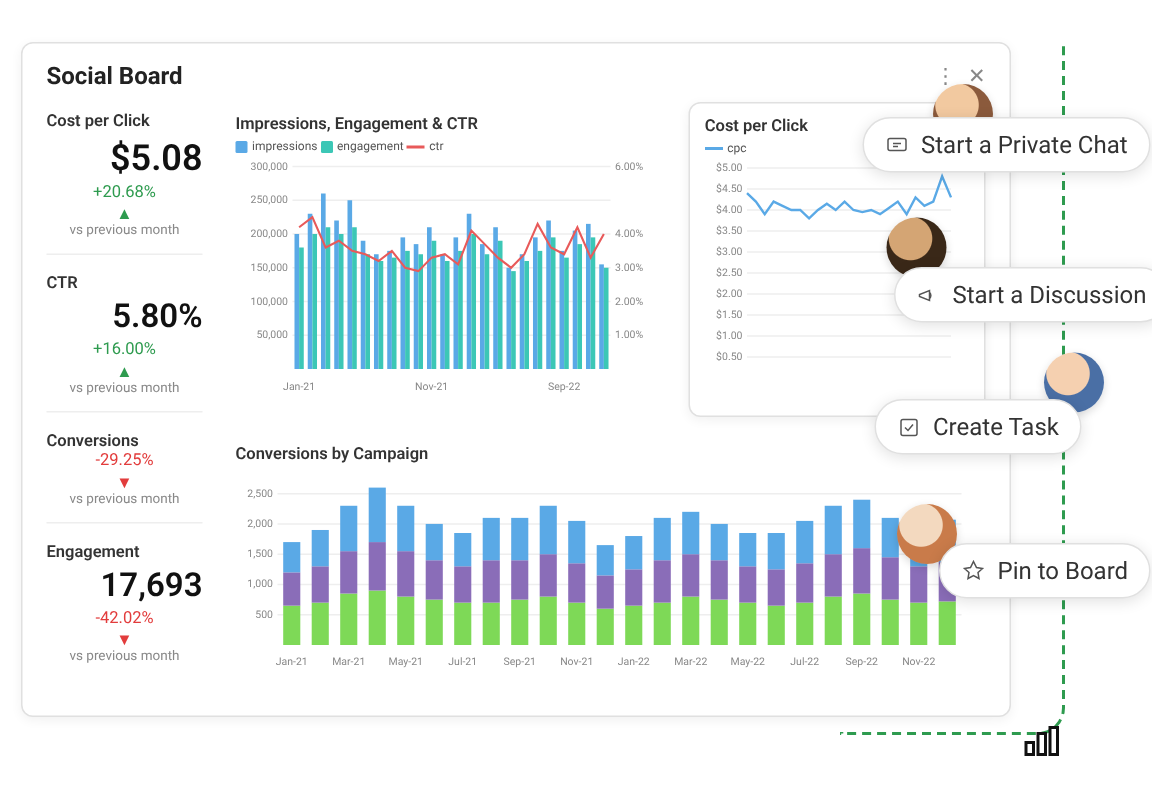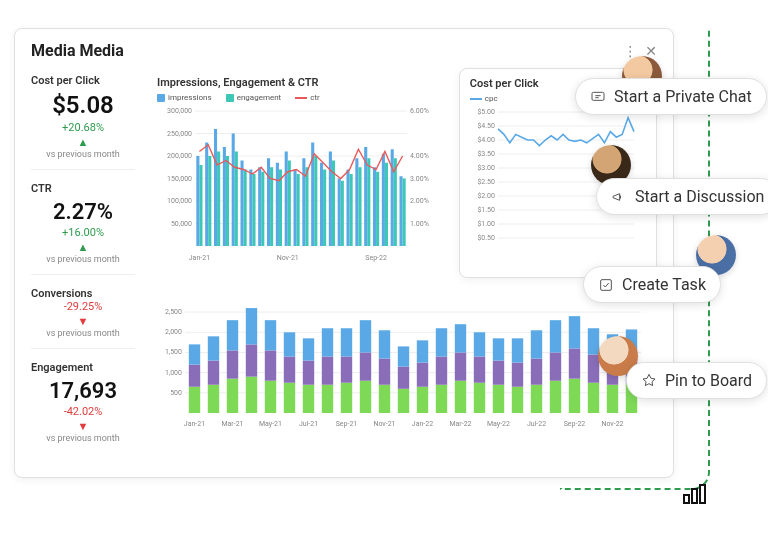--- a/index.html
+++ b/index.html
@@ -8,70 +8,70 @@
 .dashboard { position: absolute; left: 14px; top: 28px; width: 660px; height: 450px; padding: 12px 16px; }
 .dash-header { display: flex; justify-content: space-between; align-items: center; margin-bottom: 8px; }
 .dash-title { font-size: 16px; font-weight: 700; color: #222; }
 .dash-actions { display: flex; gap: 8px; align-items: center; }
 .dash-actions span { color: #888; cursor: pointer; font-size: 14px; }
 .dash-body { display: flex; gap: 12px; height: 400px; }
 .metrics-col { width: 124px; display: flex; flex-direction: column; gap: 6px; }
 .metric-block { border-bottom: 1px solid #eee; padding: 6px 0 10px 0; }
 .metric-block:last-child { border-bottom: none; }
 .metric-label { font-size: 11px; font-weight: 600; color: #333; }
-.metric-value { font-size: 22px; font-weight: 600; color: #111; text-align: center; margin: 4px 0 2px 0; }
+.metric-value { font-size: 22px; font-weight: 600; color: #111; text-align: right; margin: 4px 0 2px 0; }
 .metric-value.big { font-size: 24px; }
 .metric-delta { font-size: 11px; text-align: center; display: flex; align-items: center; justify-content: center; gap: 2px; flex-direction: column; }
 .metric-delta.up { color: #2e9b4f; }
 .metric-delta.down { color: #e23c3c; text-align: center; }
 .metric-sub { font-size: 9px; color: #888; text-align: center; }
 .charts-col { flex: 1; display: flex; flex-direction: column; gap: 10px; }
 .charts-row { display: flex; gap: 10px; height: 210px; }
 .chart-box { padding: 8px 10px; }
 .chart-title { font-size: 11px; font-weight: 600; color: #333; margin-bottom: 4px; }
-.legend { display: flex; gap: 14px; font-size: 8px; color: #555; margin-bottom: 4px; align-items: flex-start; }
+.legend { display: flex; gap: 2px; font-size: 8px; color: #555; margin-bottom: 4px; align-items: flex-start; }
 .legend-item { display: flex; align-items: center; gap: 3px; }
 .legend-sw { width: 8px; height: 8px; border-radius: 1px; }
 .legend-line { width: 12px; height: 2px; }
 svg { display: block; }
 .axis-label { font-size: 7px; fill: #888; }
 .float-btn { position: absolute; background: #fff; border: 1px solid #e0e0e0; border-radius: 22px; padding: 8px 14px; display: flex; align-items: center; gap: 8px; font-size: 16px; color: #333; box-shadow: 0 2px 10px rgba(0,0,0,0.12); white-space: nowrap; }
 .float-btn svg { width: 16px; height: 16px; stroke: #555; fill: none; stroke-width: 1.5; }
 .avatar { position: absolute; width: 40px; height: 40px; border-radius: 50%; background: #ccc; box-shadow: 0 2px 6px rgba(0,0,0,0.15); }
 .dashed-br { position: absolute; border: 2px dashed #2e9b4f; border-left: none; border-top: none; border-bottom-right-radius: 18px; }
 .chart-icon-corner { position: absolute; right: 60px; bottom: 28px; }
 </style>
 </head>
 <body>
 
 <div class="dashed-br" style="left:560px; top:30px; width:150px; height:460px;"></div>
 
 <div class="card dashboard">
   <div class="dash-header">
-    <div class="dash-title">Media Media</div>
+    <div class="dash-title">Social Board</div>
     <div class="dash-actions">
       <span>⋮</span>
       <span>✕</span>
     </div>
   </div>
   <div class="dash-body">
 
     <div class="metrics-col">
       <div class="metric-block">
         <div class="metric-label">Cost per Click</div>
         <div class="metric-value big">$5.08</div>
         <div class="metric-delta up">
             <span>+20.68%</span>
             <span>▲</span>
           </div>
         <div class="metric-sub">vs previous month</div>
       </div>
       <div class="metric-block">
         <div class="metric-label">CTR</div>
-        <div class="metric-value">2.27%</div>
+        <div class="metric-value">5.80%</div>
         <div class="metric-delta up">
             <span>+16.00%</span>
             <span>▲</span>
           </div>
         <div class="metric-sub">vs previous month</div>
       </div>
       <div class="metric-block">
         <div class="metric-label">Conversions</div>
         <div class="metric-delta down">
             <span>-29.25%</span>
@@ -210,20 +210,21 @@
               <line x1="28" x2="164" y1="19" y2="19" stroke="#eee"></line>
               <text x="25" y="21" class="axis-label" text-anchor="end">$4.50</text>
               <line x1="28" x2="164" y1="5" y2="5" stroke="#eee"></line>
               <text x="25" y="7" class="axis-label" text-anchor="end">$5.00</text>
               <path d="M28 21.799999999999983L33.91304347826087 27.39999999999999L39.826086956521735 35.8L45.73913043478261 27.39999999999999L51.65217391304348 30.200000000000003L57.565217391304344 33L63.47826086956522 33L69.3913043478261 38.599999999999994L75.30434782608695 33L81.21739130434783 28.799999999999983L87.13043478260869 33L93.04347826086956 27.39999999999999L98.95652173913044 33L104.8695652173913 34.39999999999999L110.78260869565219 33L116.69565217391305 35.8L122.6086956521739 31.60000000000001L128.52173913043478 27.39999999999999L134.43478260869566 35.8L140.3478260869565 24.60000000000001L146.26086956521738 30.200000000000003L152.17391304347825 27.39999999999999L158.08695652173913 10.599999999999994L164 24.60000000000001" stroke="#5aa9e6" fill="none" stroke-width="1.6"></path>
             </svg>
         </div>
       </div>
 
       <div class="chart-box" style="flex:1;">
+        <div class="chart-title">Conversions by Campaign</div>
         <svg id="svg-chart3" width="490" height="135">
             <line x1="28" x2="484" y1="96.82142857142857" y2="96.82142857142857" stroke="#eee"></line>
             <text x="25" y="98.82142857142857" class="axis-label" text-anchor="end">500</text>
             <line x1="28" x2="484" y1="76.64285714285714" y2="76.64285714285714" stroke="#eee"></line>
             <text x="25" y="78.64285714285714" class="axis-label" text-anchor="end">1,000</text>
             <line x1="28" x2="484" y1="56.464285714285715" y2="56.464285714285715" stroke="#eee"></line>
             <text x="25" y="58.464285714285715" class="axis-label" text-anchor="end">1,500</text>
             <line x1="28" x2="484" y1="36.28571428571428" y2="36.28571428571428" stroke="#eee"></line>
             <text x="25" y="38.28571428571428" class="axis-label" text-anchor="end">2,000</text>
             <line x1="28" x2="484" y1="16.107142857142847" y2="16.107142857142847" stroke="#eee"></line>

